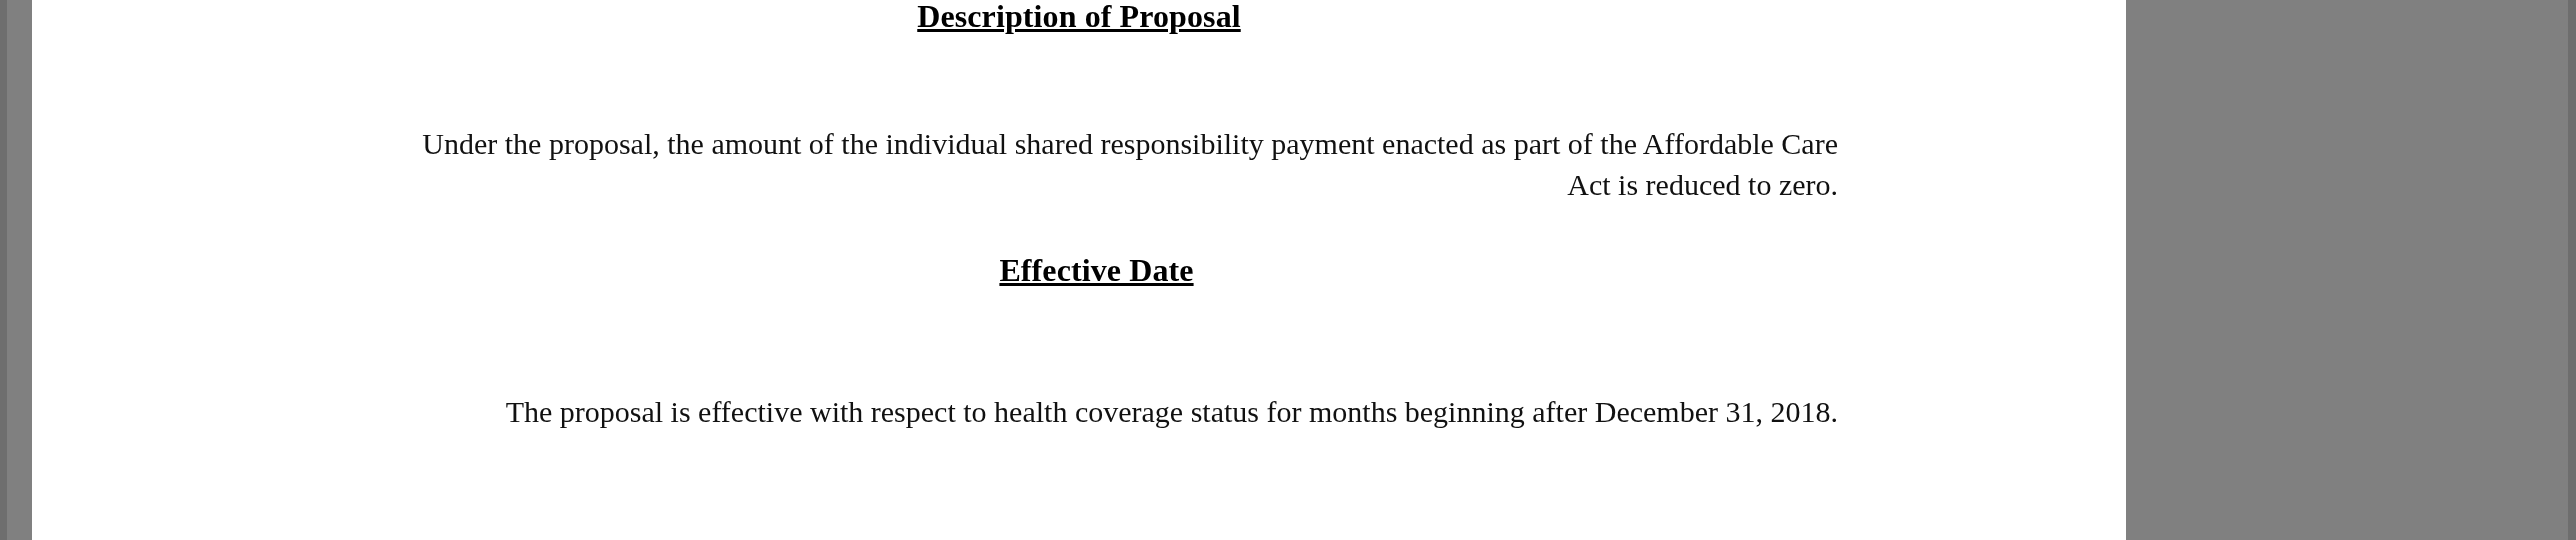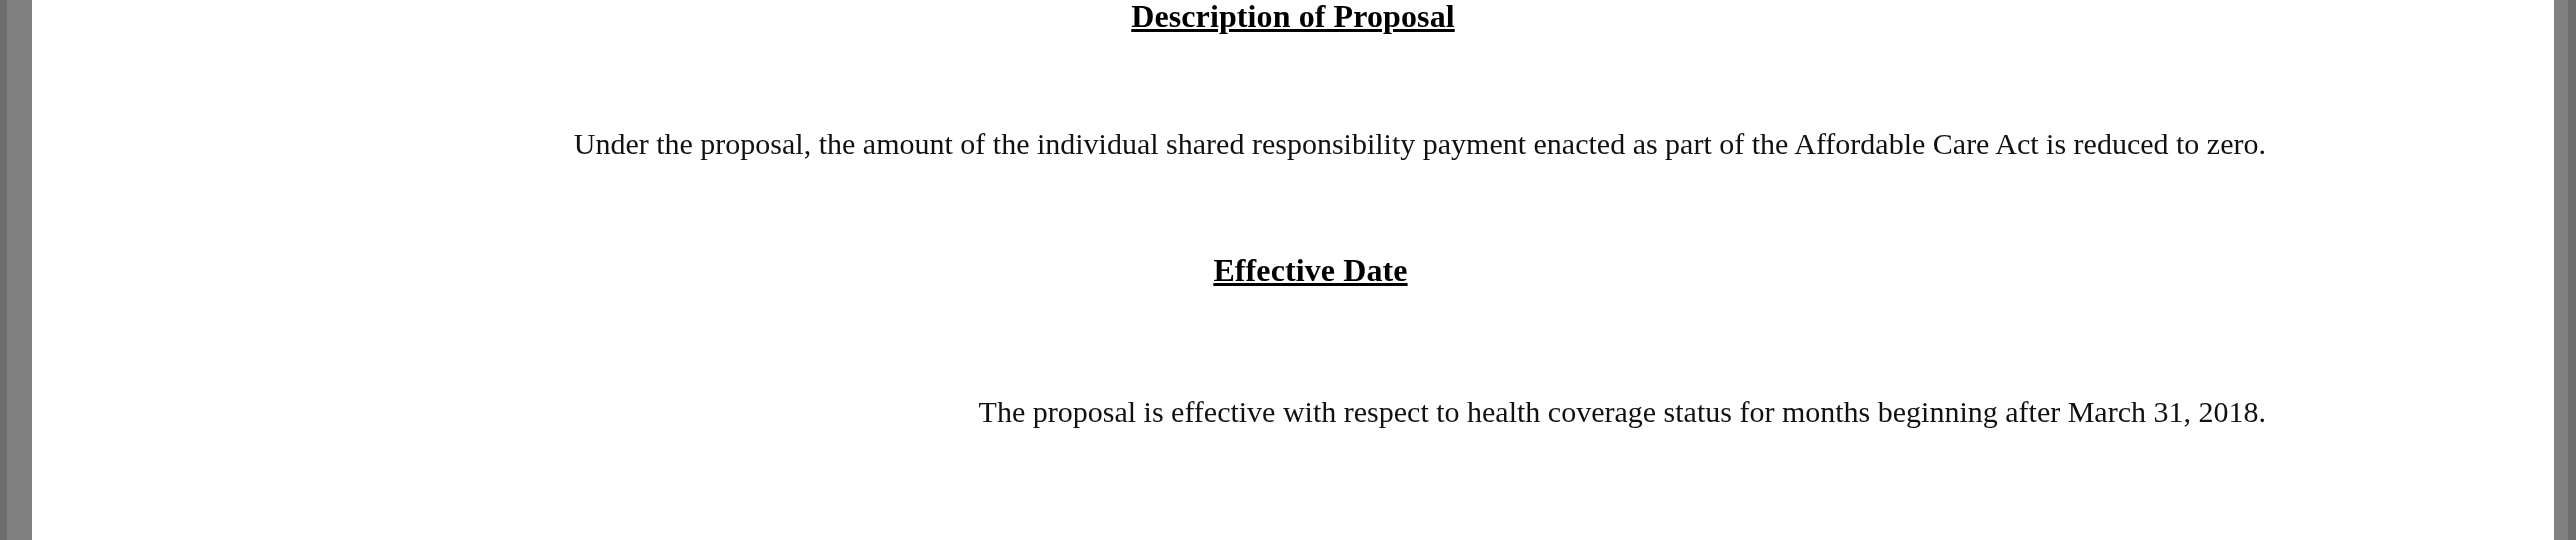--- a/index.html
+++ b/index.html
@@ -34,21 +34,21 @@
     right: 0;
     top: 0;
     width: 8px;
     height: 540px;
     background: #6e6e6e;
   }
   .page {
     position: absolute;
     left: 32px;
     top: 0;
-    width: 2522px;
+    width: 2094px;
     height: 540px;
     background: #ffffff;
     box-sizing: border-box;
     overflow: hidden;
   }
   .page-inner {
     position: relative;
     width: 100%;
     height: 100%;
     padding: 0;
@@ -95,19 +95,19 @@
 
       <div class="p1-pos">
         <p class="para"><span class="indent"></span><span>Under the proposal, the amount of the individual shared responsibility payment enacted as part of the Affordable Care Act is reduced to zero.</span></p>
       </div>
 
       <div class="h2-pos">
         <div class="heading">Effective Date</div>
       </div>
 
       <div class="p2-pos">
-        <p class="para"><span class="indent"></span><span>The proposal is effective with respect to health coverage status for months beginning after March 31, 2018.</span></p>
+        <p class="para"><span class="indent"></span><span>The proposal is effective with respect to health coverage status for months beginning after December 31, 2018.</span></p>
       </div>
 
     </div>
   </div>
 </div>
 
 
 </body></html>

